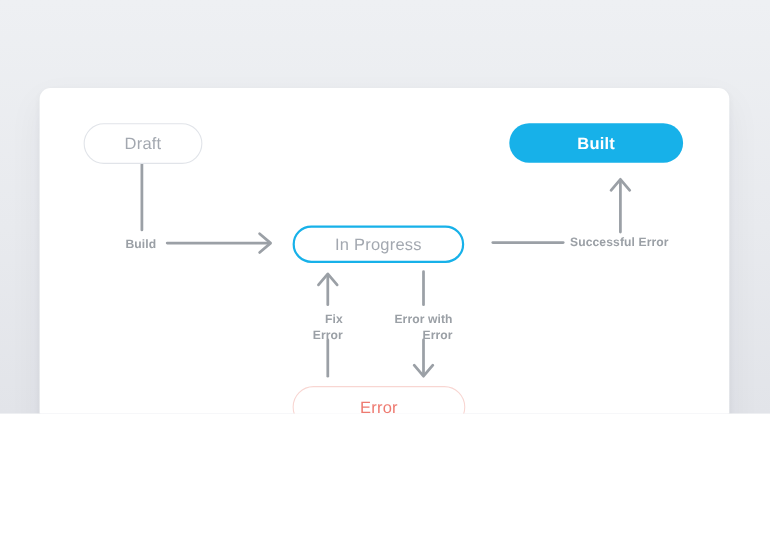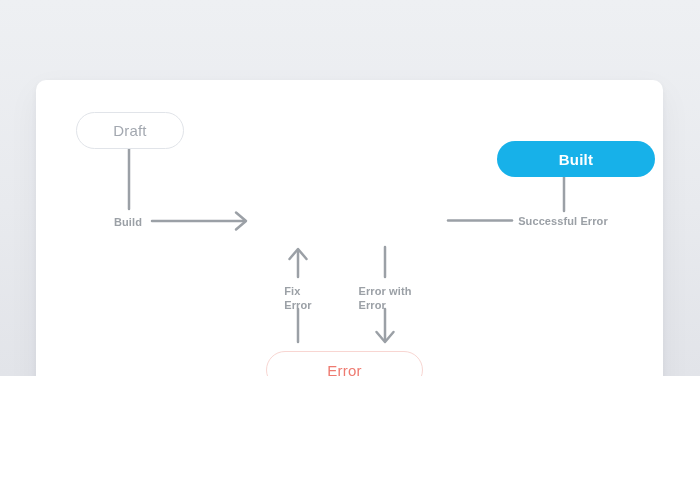--- a/index.html
+++ b/index.html
@@ -60,45 +60,44 @@
     font-size: 15px;
     letter-spacing: 0.2px;
   }
   .node-draft {
     left: 40px; top: 32px; width: 108px; height: 37px;
     border: 1.5px solid var(--neutral-border);
     color: var(--text-gray);
     font-weight: 500;
   }
   .node-built {
-    left: 461px; top: 32px; width: 158px; height: 36px;
+    left: 427px; top: 32px; width: 158px; height: 36px;
     background: var(--accent-blue);
     color: #ffffff;
     font-weight: 700;
-    margin-top: 29px;
   }
   .node-inprogress {
     left: 230px; top: 125px; width: 156px; height: 34px;
     border: 2px solid var(--accent-blue);
     color: var(--text-gray);
     font-weight: 500;
   }
   .node-error {
     left: 230px; top: 271px; width: 157px; height: 38px;
     border: 1.5px solid var(--error-border);
     color: var(--error-red);
     font-weight: 500;
   }
   .tlabel {
     position: absolute;
     transform: translateX(-50%);
     font-size: 11px;
     font-weight: 700;
     color: var(--arrow-gray);
-    text-align: left;
+    text-align: right;
     line-height: 14px;
     white-space: nowrap;
     letter-spacing: 0.1px;
   }
   .tl-build { left: 92px; top: 135px; }
   .tl-successful { left: 527px; top: 134px; }
   .tl-fix { left: 262px; top: 204px; }
   .tl-bwe { left: 349px; top: 204px; }
 </style>
 </head>
@@ -135,20 +134,23 @@
     </svg>
 
     <div class="node node-draft">
       <span>Draft</span>
     </div>
 
     <div class="node node-built">
       <span>Built</span>
     </div>
 
+    <div class="node node-inprogress">
+      <span>In Progress</span>
+    </div>
 
     <div class="node node-error">
       <span>Error</span>
     </div>
 
     <div class="tlabel tl-build">Build</div>
 
     <div class="tlabel tl-successful">Successful Error</div>
 
     <div class="tlabel tl-fix">

